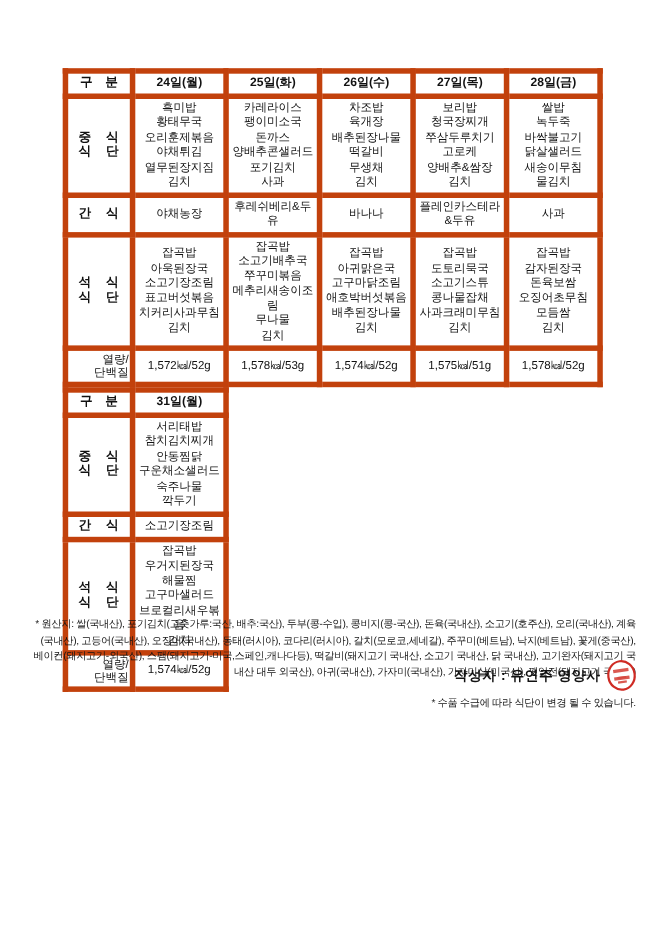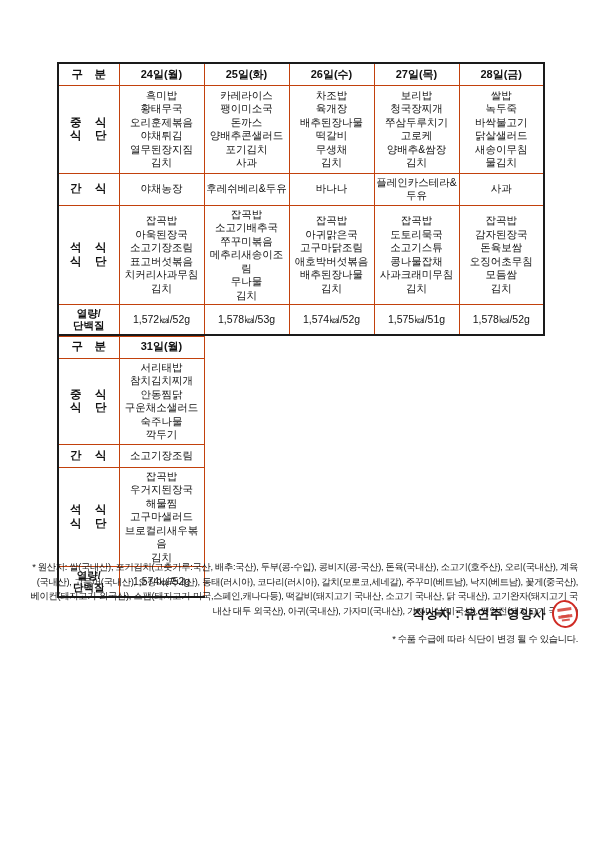--- a/index.html
+++ b/index.html
@@ -10,37 +10,37 @@
     font-family: "Liberation Sans", "DejaVu Sans", sans-serif;
     color: #1a1a1a;
     overflow: hidden;
   }
   .doc { position: absolute; left: 0; top: 0; width: 600px; height: 849px; background: #fff; }
 
   .menu-table-wrap { position: absolute; left: 57px; top: 62px; }
 
   table { border-collapse: collapse; table-layout: fixed; }
   td, th {
-    border: 1px solid #c2410c;
+    border: 5px solid #c2410c;
     text-align: center; vertical-align: middle;
     font-size: 10.5px; line-height: 13.5px;
     white-space: pre-line;
     padding: 2px 1px;
     font-weight: 500;
     color: #111;
   }
   table.t1 { border: 2px solid #1a1a1a; }
   table.t2 { border-left: 2px solid #1a1a1a; border-bottom: 2px solid #1a1a1a; border-right: 1.5px solid #1a1a1a; }
   col.c-label { width: 61px; }
   col.c-day { width: 85px; }
 
   .row-label { font-weight: 700; font-size: 11.5px; letter-spacing: 1px; }
   .day-header { font-weight: 600; font-size: 11px; height: 22px; margin-left: 16px; }
   .corner { font-weight: 700; font-size: 11.5px; }
-  .cal-label { font-weight: 700; font-size: 10.5px; line-height: 12px; letter-spacing: 0; }
+  .cal-label { font-weight: 400; font-size: 10.5px; line-height: 12px; letter-spacing: 0; text-align: right; }
   .cal-value { font-size: 10.5px; text-align: center; }
 
   .h-lunch1 { height: 88px; }
   .h-snack1 { height: 23px; }
   .h-dinner1 { height: 87px; }
   .h-cal1 { height: 30px; }
   .h-head2 { height: 21px; }
   .h-lunch2 { height: 86px; }
   .h-snack2 { height: 23px; }
   .h-dinner2 { height: 84px; }

